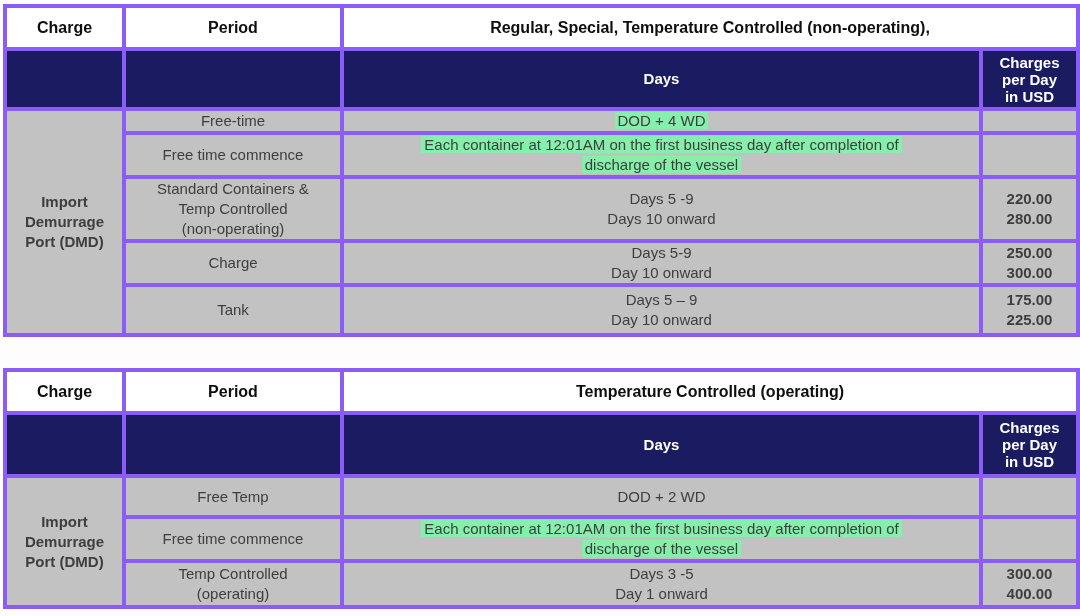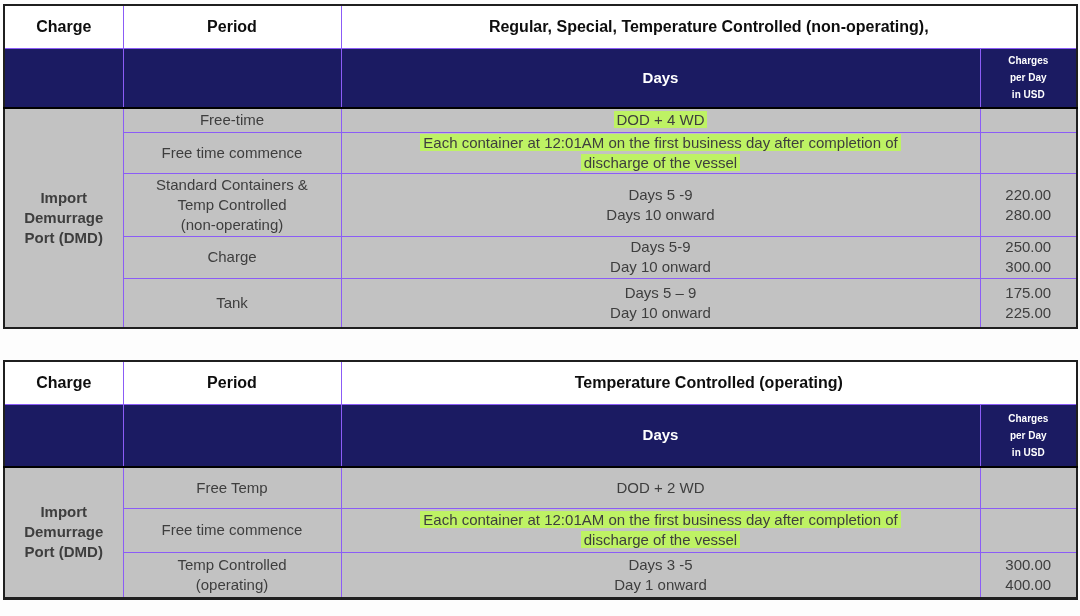--- a/index.html
+++ b/index.html
@@ -1,26 +1,26 @@
 <!DOCTYPE html>
 <html><head>
 <meta charset="utf-8">
 <style>
   html,body{margin:0;padding:0;width:1080px;height:616px;background:#fdfdfd;overflow:hidden;}
   .page{padding:4px 0 0 3px;font-family:"Liberation Sans",sans-serif;}
   table.tariff{border-collapse:collapse;table-layout:fixed;width:1073px;border:2px solid #1f1f1f;}
-  table.tariff td{border:1px solid #8b5cf6;text-align:center;vertical-align:middle;
+  table.tariff td{border:4px solid #8b5cf6;text-align:center;vertical-align:middle;
     color:#3e3e3e;font-size:15px;line-height:20px;padding:0;overflow:hidden;}
   tr.white-row td{background:#ffffff;color:#0e0e0e;font-weight:bold;font-size:16px;}
   tr.navy-row td{background:#1b1b62;color:#ffffff;font-weight:bold;border-bottom:2px solid #000;}
-  tr.navy-row td.charges-head{font-size:10px;line-height:17px;}
+  tr.navy-row td.charges-head{font-size:15px;line-height:17px;}
   tr.body-row td{background:#c2c2c2;}
   td.charge-group{background:#c2c2c2;color:#0e0e0e;font-weight:bold;font-size:16px;line-height:21px;}
-  td.charges-cell{text-align:right;padding-right:7px;}
-  .hl{background:#bef264;padding:0 3px;}
+  td.charges-cell{text-align:right;padding-right:7px;font-weight:bold;}
+  .hl{background:#86efac;padding:0 3px;}
   .ln{display:block;}
   .gap{height:31px;}
   td.days-cell{padding:0 6px;}
 </style>
 </head>
 <body>
 
 <div class="page">
 
   <table class="tariff">

